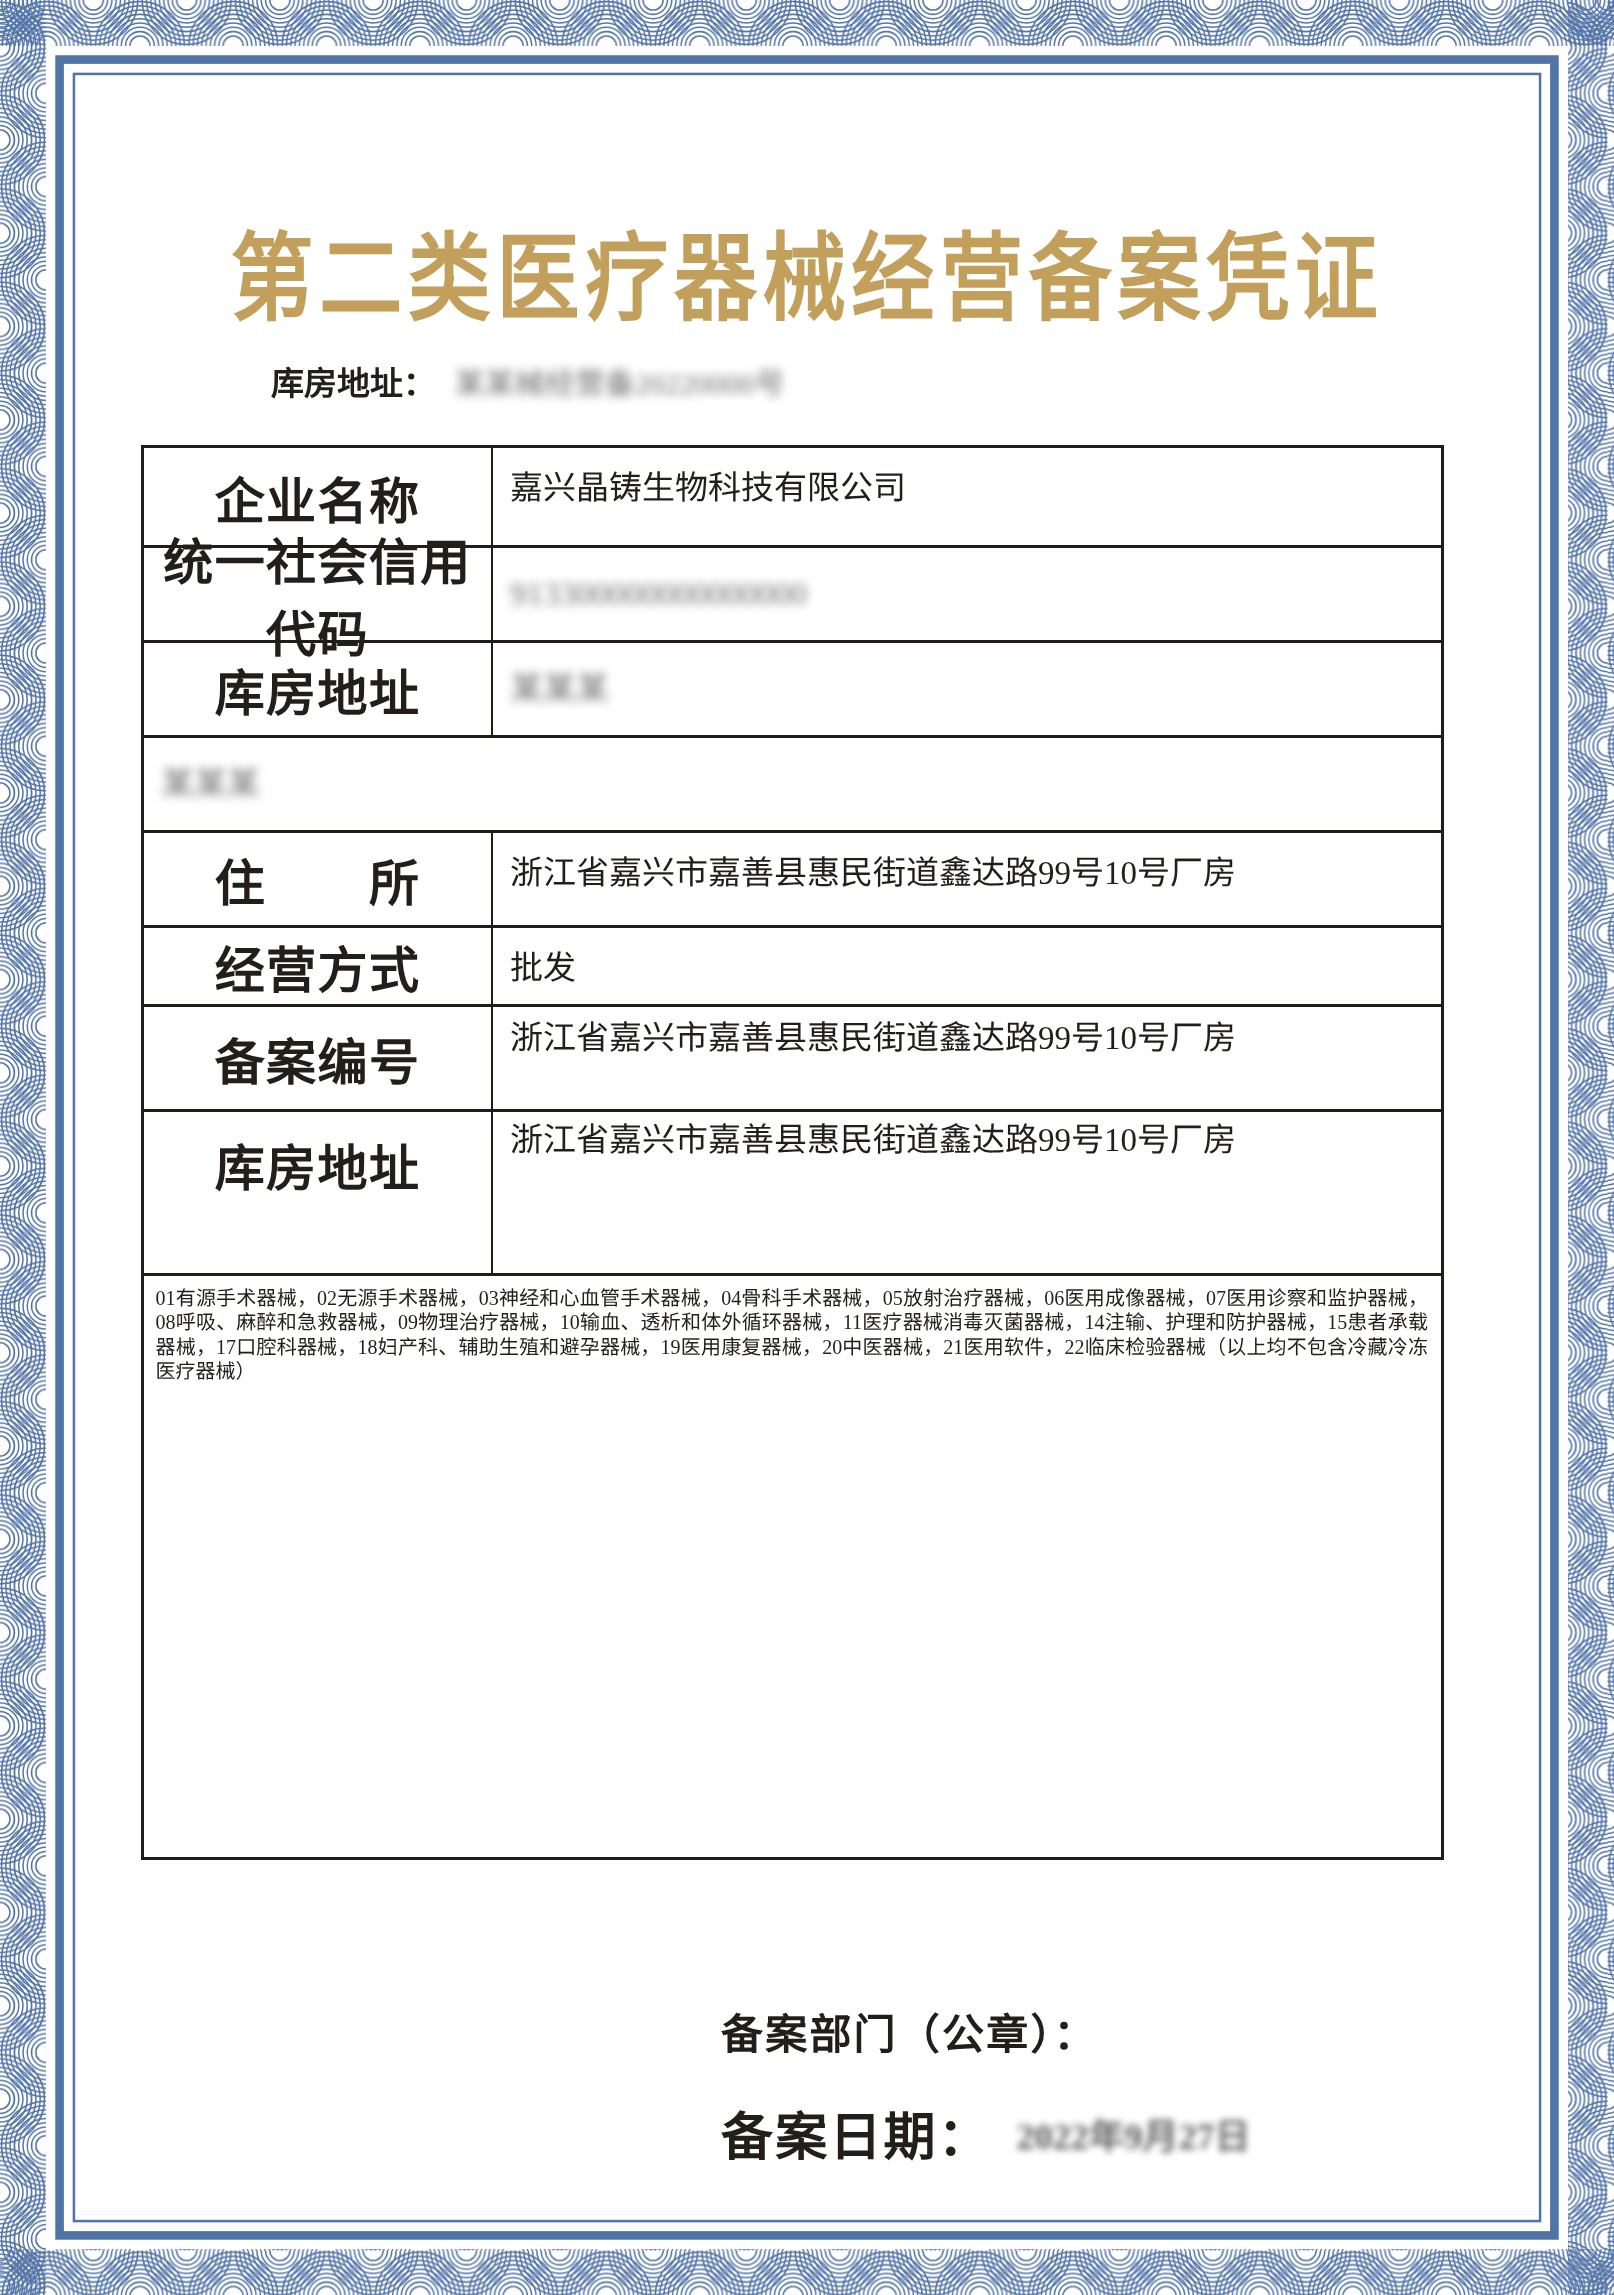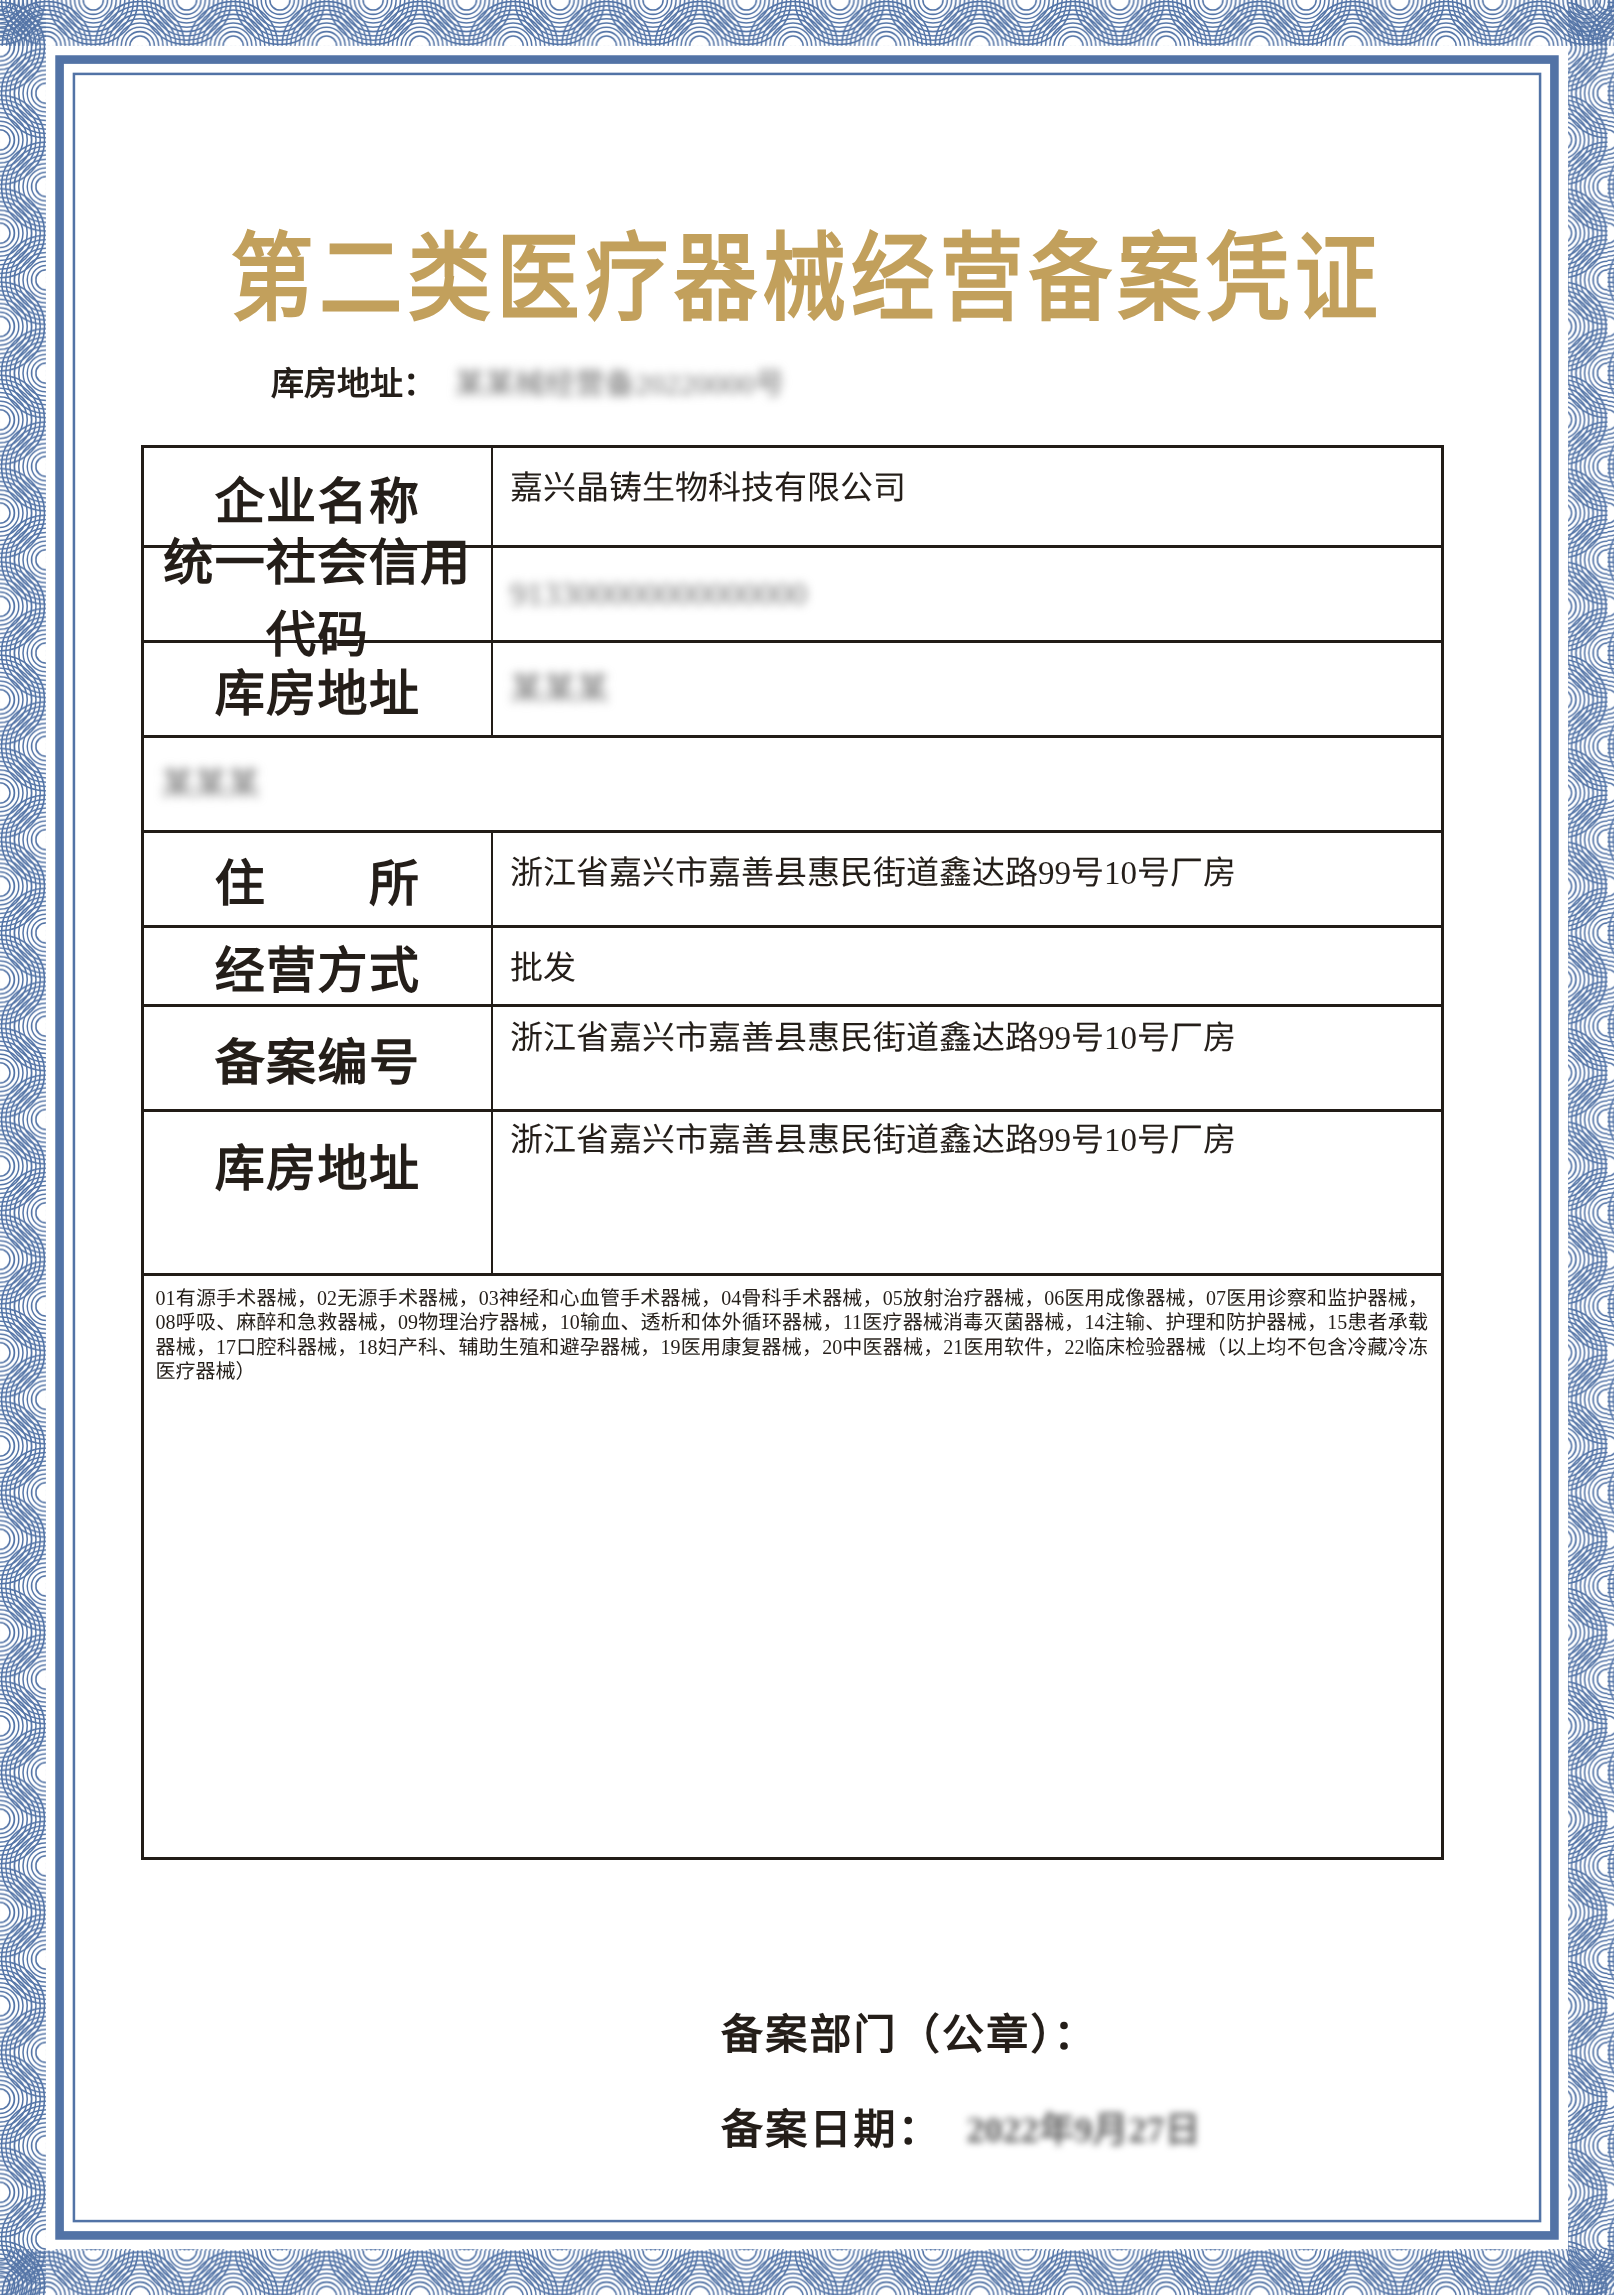--- a/index.html
+++ b/index.html
@@ -32,21 +32,21 @@
   .val{flex:1;box-sizing:border-box;padding:18.7px 20px 0 17px;font-size:33px;line-height:1.3;}
   .vcenter{display:flex;align-items:center;padding-top:0;}
   .r1{height:97px;} .r2{height:95px;} .r3{height:95px;} .r4{height:95px;}
   .r5{height:95px;} .r6{height:79px;} .r7{height:105px;} .r8{height:164px;} .r9{flex:1;}
   .r7 .val{padding-top:10px;}
   .r8 .lab,.r9 .lab{align-items:flex-start;padding-top:16px;}
   .r8 .val{padding-top:7.2px;}
   .r9 .val{font-size:20px;line-height:1.22;padding:10px 13px 0 11.5px;text-align:justify;}
   .footer-stamp{position:absolute;left:721px;top:2000px;font-size:42px;font-weight:700;letter-spacing:2.2px;}
   .footer-date{position:absolute;left:721px;top:2095px;display:flex;align-items:center;}
-  .footer-date .dlab{font-size:42px;font-weight:700;letter-spacing:2.2px;}
+  .footer-date .dlab{font-size:52px;font-weight:700;letter-spacing:2.2px;}
   .footer-date .dval{margin-left:24.4px;font-size:36px;font-weight:700;}
 </style>
 </head>
 <body>
 
 <div class="page">
 
   <svg class="border-svg" width="1614" height="2295" viewBox="0 0 2249 3198" xmlns="http://www.w3.org/2000/svg" aria-hidden="true">
     <defs>
       <g id="archset-h">

